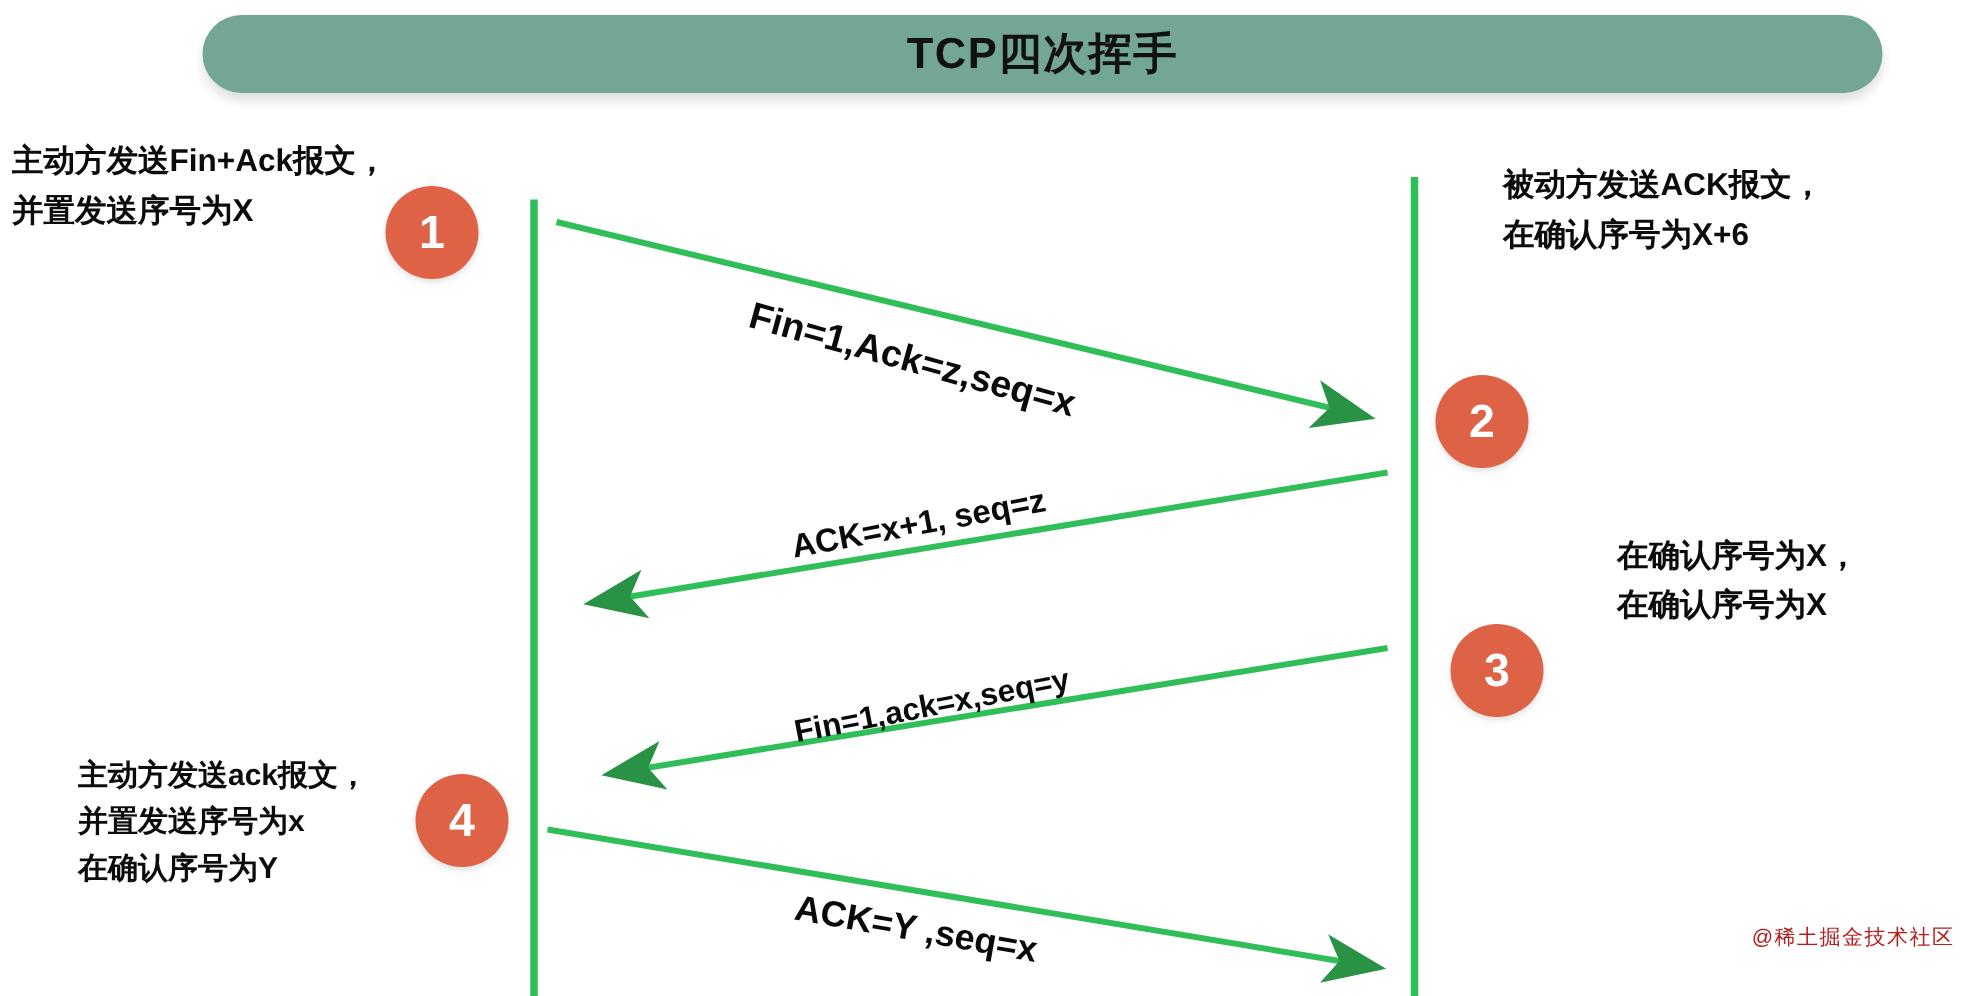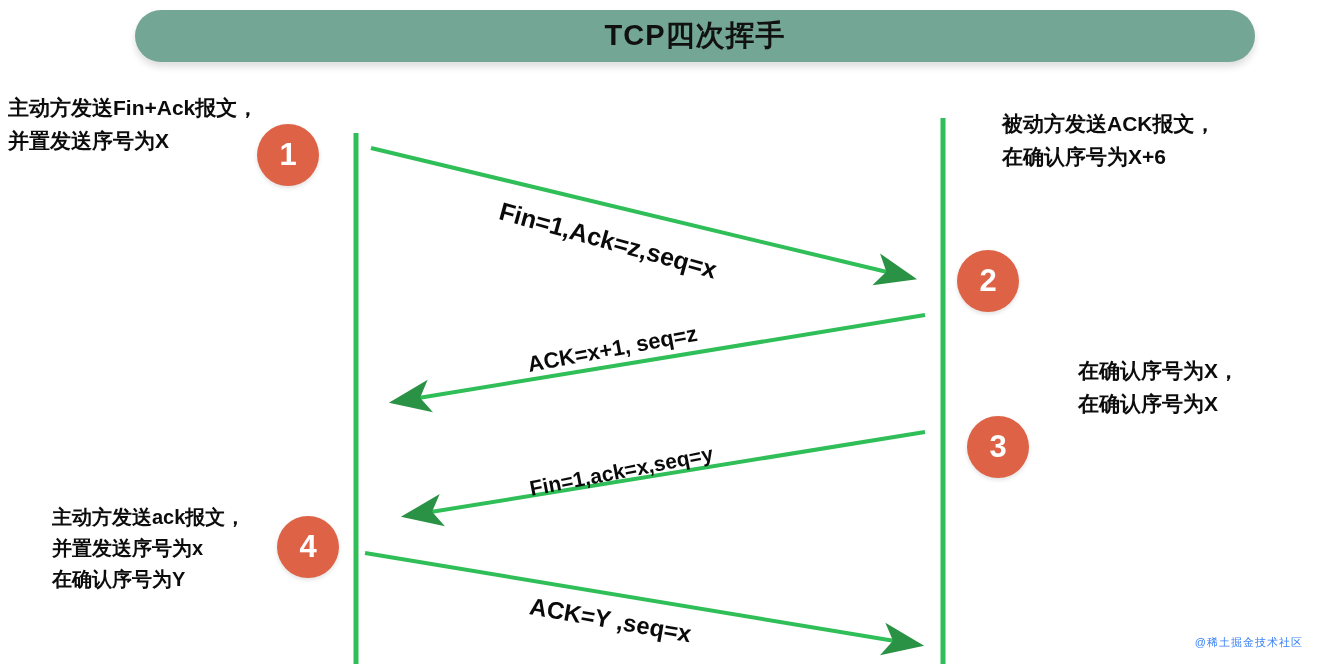--- a/index.html
+++ b/index.html
@@ -107,23 +107,23 @@
   #label-4 {
     left: 530px; top: 592px;
     font-size: 24px;
     transform: rotate(10deg);
   }
 
   
   .watermark {
     position: absolute;
     right: 18px;
-    bottom: 14px;
-    color: #3b82f6;
-    font-size: 11px;
+    bottom: 30px;
+    color: #b91c1c;
+    font-size: 14px;
     letter-spacing: 1px;
     white-space: nowrap;
   }
 
   svg.diagram-lines {
     position: absolute;
     left: 0; top: 0;
     width: 1321px;
     height: 664px;
     pointer-events: none;

